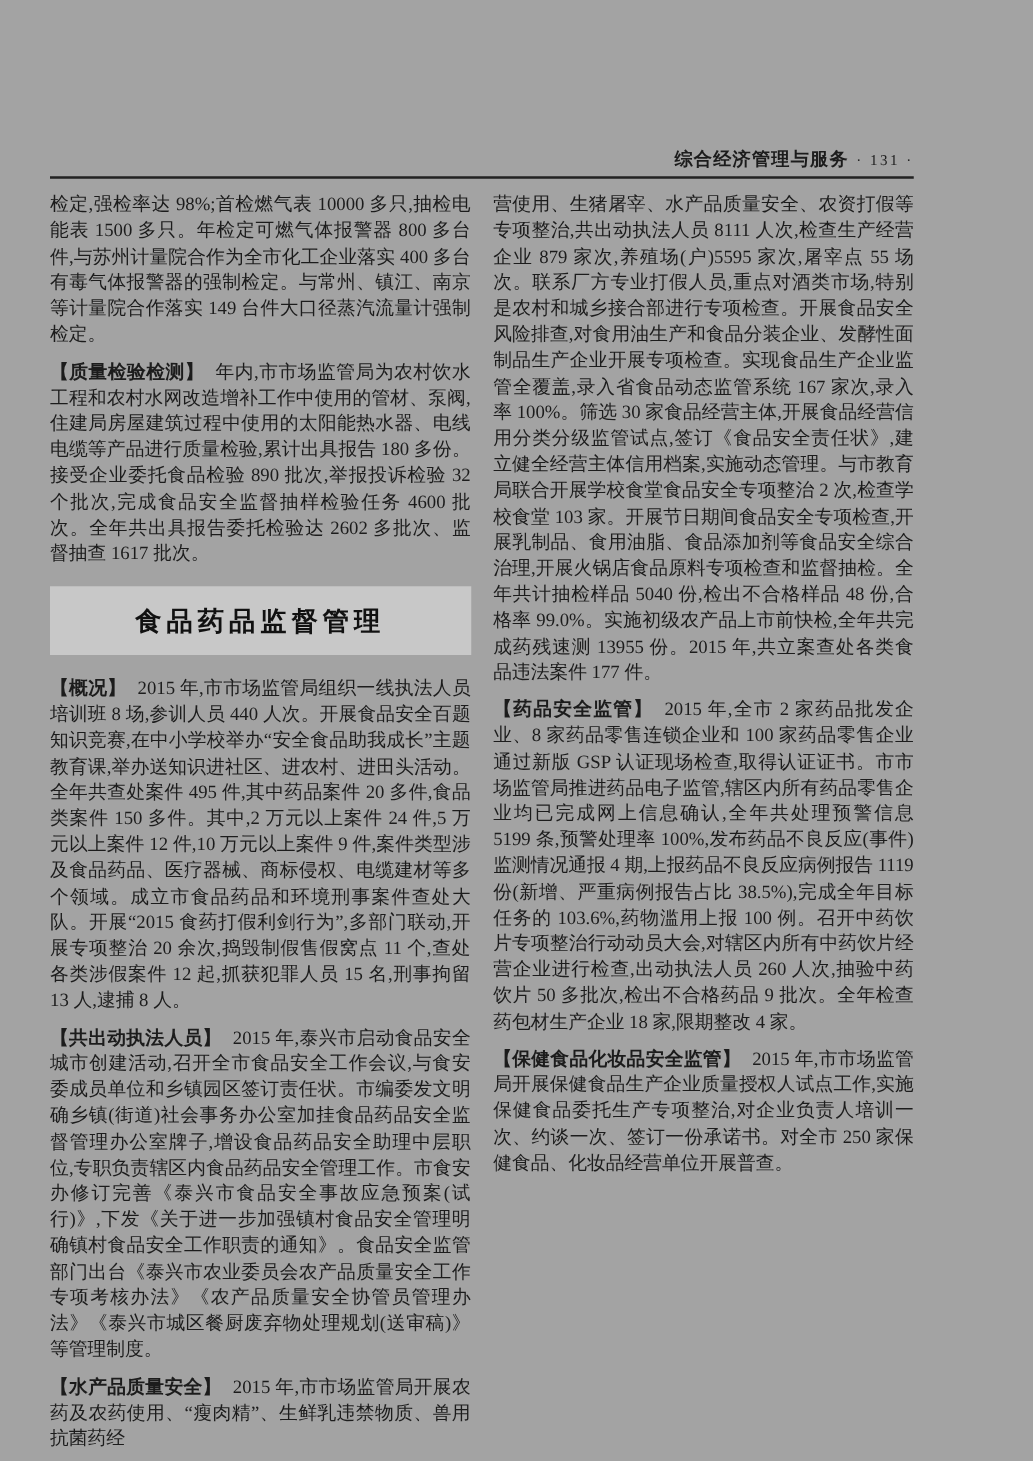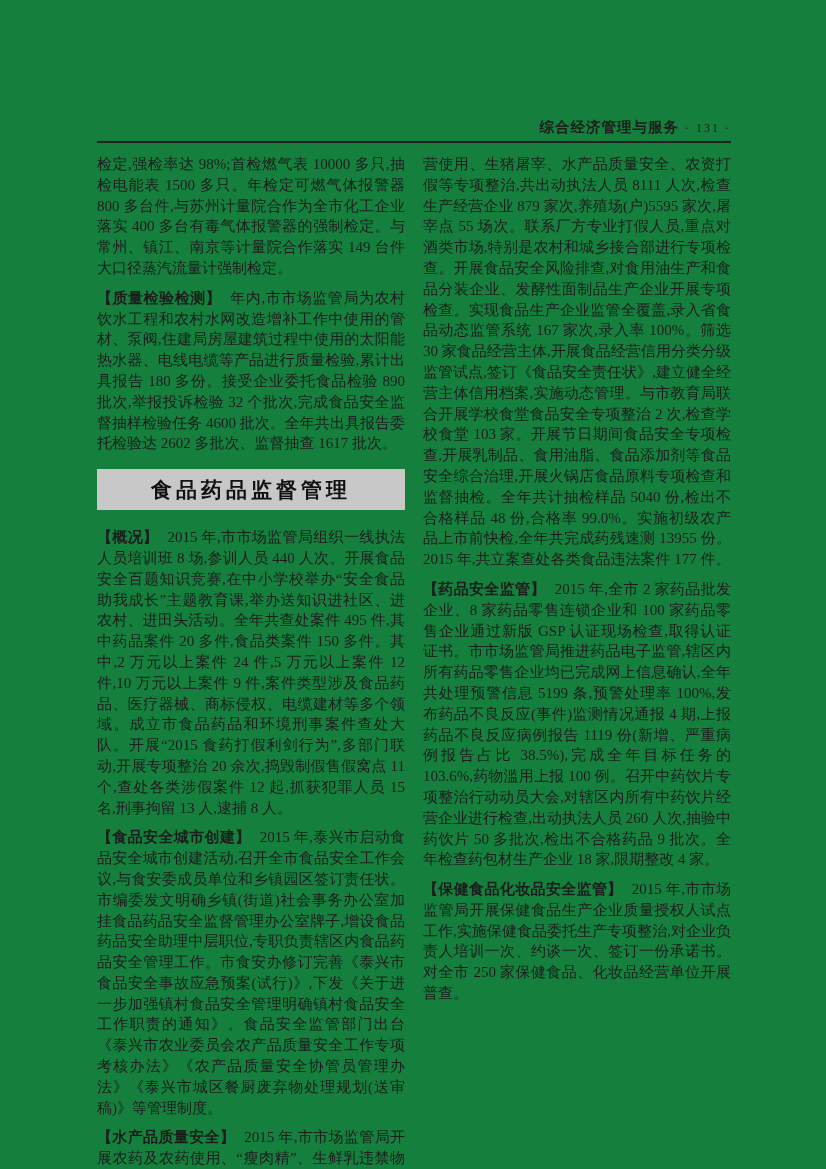--- a/index.html
+++ b/index.html
@@ -7,23 +7,23 @@
     padding: 0;
     background: #ffffff;
     width: 826px;
     height: 1169px;
     overflow: hidden;
   }
   .page {
     position: relative;
     width: 826px;
     height: 1169px;
-    background: #15803d;
+    background: #a3a3a3;
     box-sizing: border-box;
-    padding: 118px 95px 0 97px;
+    padding: 118px 95px 0 40px;
     color: #1c1c1c;
     font-family: "Liberation Serif", "DejaVu Serif", serif;
   }
   .page-header {
     display: flex;
     justify-content: flex-end;
     align-items: baseline;
     height: 18px;
   }
   .header-title {
@@ -58,21 +58,21 @@
     text-justify: inter-ideograph;
   }
   .para-heading {
     font-family: "Liberation Sans", "DejaVu Sans", sans-serif;
     font-weight: bold;
     margin-right: 9px;
   }
   .para-heading:empty { margin-right: 0; }
   .section-box {
     background: #c8c8c8;
-    height: 41px;
+    height: 55px;
     margin: 15px 0 17px 0;
     display: flex;
     align-items: center;
     justify-content: center;
     font-family: "Liberation Sans", "DejaVu Sans", sans-serif;
     font-weight: bold;
     font-size: 21px;
     letter-spacing: 4px;
     color: #111111;
   }
@@ -96,21 +96,21 @@
       <p class="para"><span class="para-heading"></span><span>检定,强检率达 98%;首检燃气表 10000 多只,抽检电能表 1500 多只。年检定可燃气体报警器 800 多台件,与苏州计量院合作为全市化工企业落实 400 多台有毒气体报警器的强制检定。与常州、镇江、南京等计量院合作落实 149 台件大口径蒸汽流量计强制检定。</span></p>
 
       <p class="para"><span class="para-heading">【质量检验检测】</span><span>年内,市市场监管局为农村饮水工程和农村水网改造增补工作中使用的管材、泵阀,住建局房屋建筑过程中使用的太阳能热水器、电线电缆等产品进行质量检验,累计出具报告 180 多份。接受企业委托食品检验 890 批次,举报投诉检验 32 个批次,完成食品安全监督抽样检验任务 4600 批次。全年共出具报告委托检验达 2602 多批次、监督抽查 1617 批次。</span></p>
 
       <div class="section-box">
         <span>食品药品监督管理</span>
       </div>
 
       <p class="para"><span class="para-heading">【概况】</span><span>2015 年,市市场监管局组织一线执法人员培训班 8 场,参训人员 440 人次。开展食品安全百题知识竞赛,在中小学校举办“安全食品助我成长”主题教育课,举办送知识进社区、进农村、进田头活动。全年共查处案件 495 件,其中药品案件 20 多件,食品类案件 150 多件。其中,2 万元以上案件 24 件,5 万元以上案件 12 件,10 万元以上案件 9 件,案件类型涉及食品药品、医疗器械、商标侵权、电缆建材等多个领域。成立市食品药品和环境刑事案件查处大队。开展“2015 食药打假利剑行为”,多部门联动,开展专项整治 20 余次,捣毁制假售假窝点 11 个,查处各类涉假案件 12 起,抓获犯罪人员 15 名,刑事拘留 13 人,逮捕 8 人。</span></p>
 
-      <p class="para"><span class="para-heading">【食品安全城市创建】</span><span>2015 年,泰兴市启动食品安全城市创建活动,召开全市食品安全工作会议,与食安委成员单位和乡镇园区签订责任状。市编委发文明确乡镇(街道)社会事务办公室加挂食品药品安全监督管理办公室牌子,增设食品药品安全助理中层职位,专职负责辖区内食品药品安全管理工作。市食安办修订完善《泰兴市食品安全事故应急预案(试行)》,下发《关于进一步加强镇村食品安全管理明确镇村食品安全工作职责的通知》。食品安全监管部门出台《泰兴市农业委员会农产品质量安全工作专项考核办法》《农产品质量安全协管员管理办法》《泰兴市城区餐厨废弃物处理规划(送审稿)》等管理制度。</span></p>
+      <p class="para"><span class="para-heading">【共出动执法人员】</span><span>2015 年,泰兴市启动食品安全城市创建活动,召开全市食品安全工作会议,与食安委成员单位和乡镇园区签订责任状。市编委发文明确乡镇(街道)社会事务办公室加挂食品药品安全监督管理办公室牌子,增设食品药品安全助理中层职位,专职负责辖区内食品药品安全管理工作。市食安办修订完善《泰兴市食品安全事故应急预案(试行)》,下发《关于进一步加强镇村食品安全管理明确镇村食品安全工作职责的通知》。食品安全监管部门出台《泰兴市农业委员会农产品质量安全工作专项考核办法》《农产品质量安全协管员管理办法》《泰兴市城区餐厨废弃物处理规划(送审稿)》等管理制度。</span></p>
 
       <p class="para"><span class="para-heading">【水产品质量安全】</span><span>2015 年,市市场监管局开展农药及农药使用、“瘦肉精”、生鲜乳违禁物质、兽用抗菌药经</span></p>
 
     </div>
 
     <div class="col">
 
       <p class="para"><span class="para-heading"></span><span>营使用、生猪屠宰、水产品质量安全、农资打假等专项整治,共出动执法人员 8111 人次,检查生产经营企业 879 家次,养殖场(户)5595 家次,屠宰点 55 场次。联系厂方专业打假人员,重点对酒类市场,特别是农村和城乡接合部进行专项检查。开展食品安全风险排查,对食用油生产和食品分装企业、发酵性面制品生产企业开展专项检查。实现食品生产企业监管全覆盖,录入省食品动态监管系统 167 家次,录入率 100%。筛选 30 家食品经营主体,开展食品经营信用分类分级监管试点,签订《食品安全责任状》,建立健全经营主体信用档案,实施动态管理。与市教育局联合开展学校食堂食品安全专项整治 2 次,检查学校食堂 103 家。开展节日期间食品安全专项检查,开展乳制品、食用油脂、食品添加剂等食品安全综合治理,开展火锅店食品原料专项检查和监督抽检。全年共计抽检样品 5040 份,检出不合格样品 48 份,合格率 99.0%。实施初级农产品上市前快检,全年共完成药残速测 13955 份。2015 年,共立案查处各类食品违法案件 177 件。</span></p>
 
       <p class="para"><span class="para-heading">【药品安全监管】</span><span>2015 年,全市 2 家药品批发企业、8 家药品零售连锁企业和 100 家药品零售企业通过新版 GSP 认证现场检查,取得认证证书。市市场监管局推进药品电子监管,辖区内所有药品零售企业均已完成网上信息确认,全年共处理预警信息 5199 条,预警处理率 100%,发布药品不良反应(事件)监测情况通报 4 期,上报药品不良反应病例报告 1119 份(新增、严重病例报告占比 38.5%),完成全年目标任务的 103.6%,药物滥用上报 100 例。召开中药饮片专项整治行动动员大会,对辖区内所有中药饮片经营企业进行检查,出动执法人员 260 人次,抽验中药饮片 50 多批次,检出不合格药品 9 批次。全年检查药包材生产企业 18 家,限期整改 4 家。</span></p>

